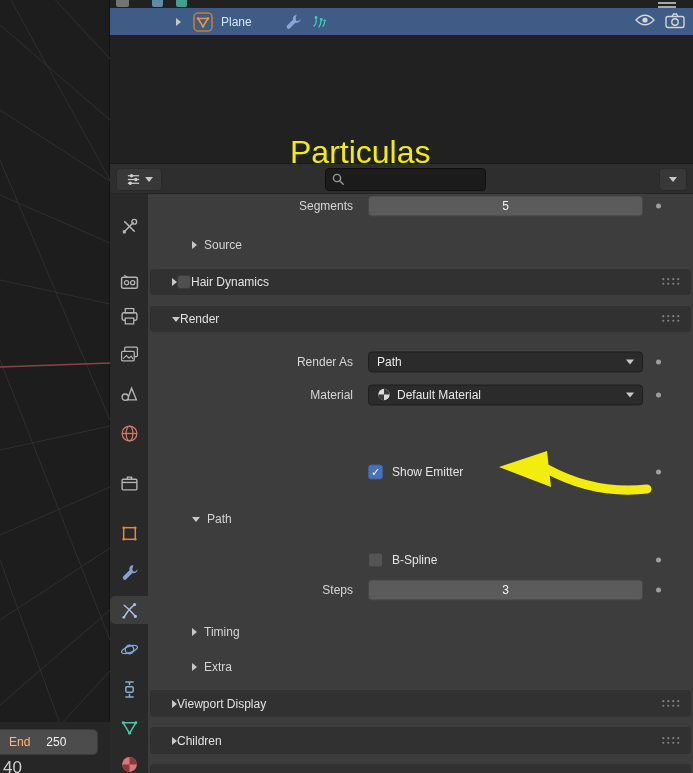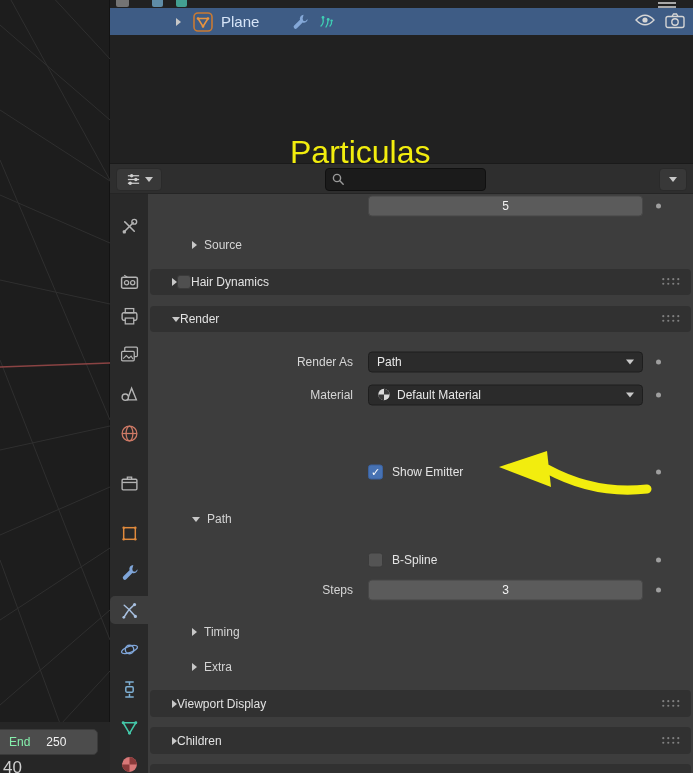--- a/index.html
+++ b/index.html
@@ -4,32 +4,32 @@
 <style>
   *{margin:0;padding:0;box-sizing:border-box}
   html,body{background:#111}
   body{font-family:"Liberation Sans","DejaVu Sans",sans-serif}
   #app{position:relative;width:693px;height:773px;overflow:hidden;background:#1d1d1d;font-size:12px;color:#d6d6d6}
 
   
   .viewport{position:absolute;left:0;top:0;width:110px;height:773px;background:#1d1d1d;border-right:1px solid #131313}
   .timeline-strip{position:absolute;left:0;top:722px;width:110px;height:51px;background:#262626}
   .end-field{position:absolute;left:-14px;top:7px;width:112px;height:26px;background:#4c4c4c;border:1px solid #3a3a3a;border-radius:5px;display:flex;align-items:center;color:#e6e6e6}
-  .end-field .end-lbl{margin-left:22px;color:#86efac}
+  .end-field .end-lbl{margin-left:22px;color:#fdba74}
   .end-field .end-val{margin-left:16px;color:#f2f2f2}
   .corner-text{position:absolute;left:3px;top:36px;color:#cfcfcf;font-size:17px}
 
   
   .outliner{position:absolute;left:110px;top:0;width:583px;height:163px;background:#212121}
   .sel-row{position:absolute;left:0;top:8px;width:583px;height:27px;background:#3e5c85;display:flex;align-items:center}
   .tri-r{width:0;height:0;border-top:4px solid transparent;border-bottom:4px solid transparent;border-left:5.5px solid #c8c8c8;display:inline-block}
   .tri-d{width:0;height:0;border-left:4px solid transparent;border-right:4px solid transparent;border-top:5.5px solid #c8c8c8;display:inline-block}
   .sel-row .expander{margin-left:66px}
   .mesh-badge{margin-left:12px;width:20px;height:20px}
-  .obj-label{margin-left:8px;color:#d6e4f7;font-size:15px}
+  .obj-label{margin-left:8px;color:#d6e4f7;font-size:12px}
   .row-ico{margin-left:10px;width:17px;height:17px}
   .sel-row-right{margin-left:auto;margin-right:8px;display:flex;align-items:center;gap:10px}
   .frag{position:absolute;top:0;height:7px;border-radius:0 0 2px 2px;opacity:.8}
   .hamburger{position:absolute;left:548px;top:0;width:18px;height:7px}
   .hamburger i{display:block;height:2px;background:#a8a8a8;margin-top:2px}
 
   
   .phdr{position:absolute;left:110px;top:163px;width:583px;height:31px;background:#2e2e2e;border-top:1px solid #1a1a1a;border-bottom:1px solid #252525}
   .ed-btn{position:absolute;left:6px;top:4px;width:46px;height:23px;background:#383838;border:1px solid #2a2a2a;border-radius:4px;display:flex;align-items:center;justify-content:center;gap:4px}
   .search-wrap{position:absolute;left:215px;top:4px;width:161px;height:23px}
@@ -279,20 +279,21 @@
           <circle cx="9" cy="9" r="7" fill="#d87878"></circle>
           <path d="M9,2 A7,7 0 0 1 16,9 L9,9 Z" fill="#8a3a3a"></path>
           <path d="M9,16 A7,7 0 0 1 2,9 L9,9 Z" fill="#8a3a3a"></path>
         </svg>
     </div>
   </div>
 
   <div class="content">
 
     <div class="crow" style="top:0">
+      <span class="lbl">Segments</span>
       <div class="fld fld-slider">
           <span>5</span>
         </div>
       <span class="adot"></span>
     </div>
 
     <div class="subhead" style="top:40px">
       <span class="tri-r"></span>
       <span>Source</span>
     </div>

